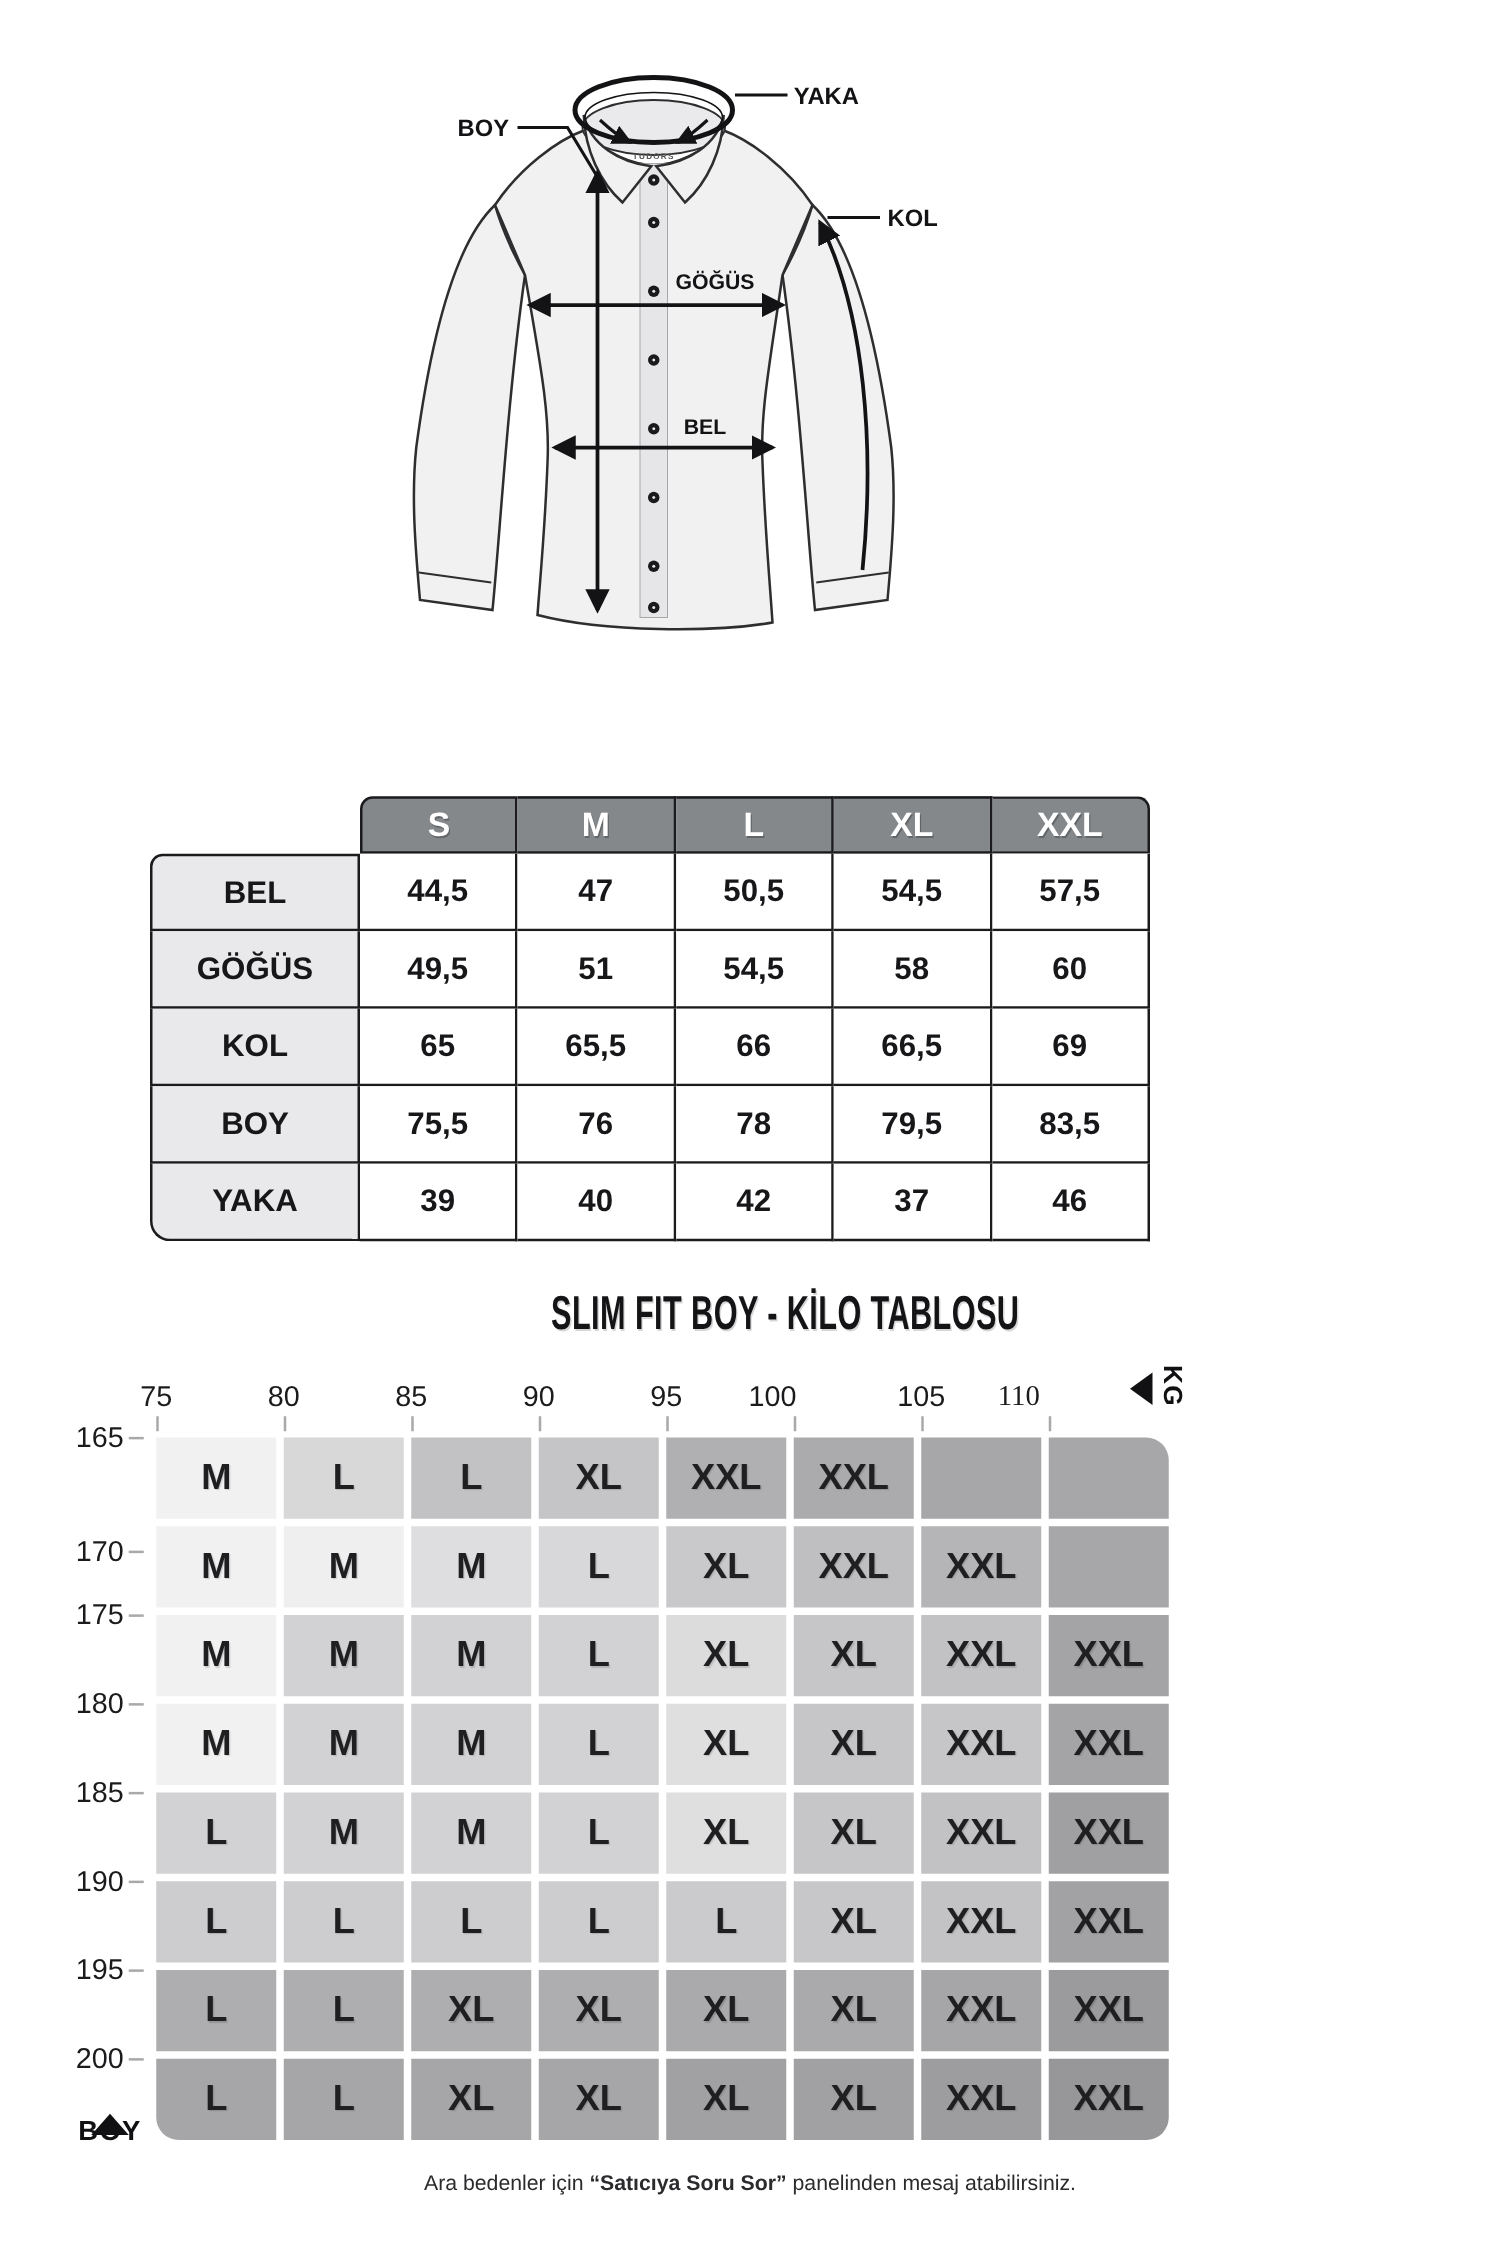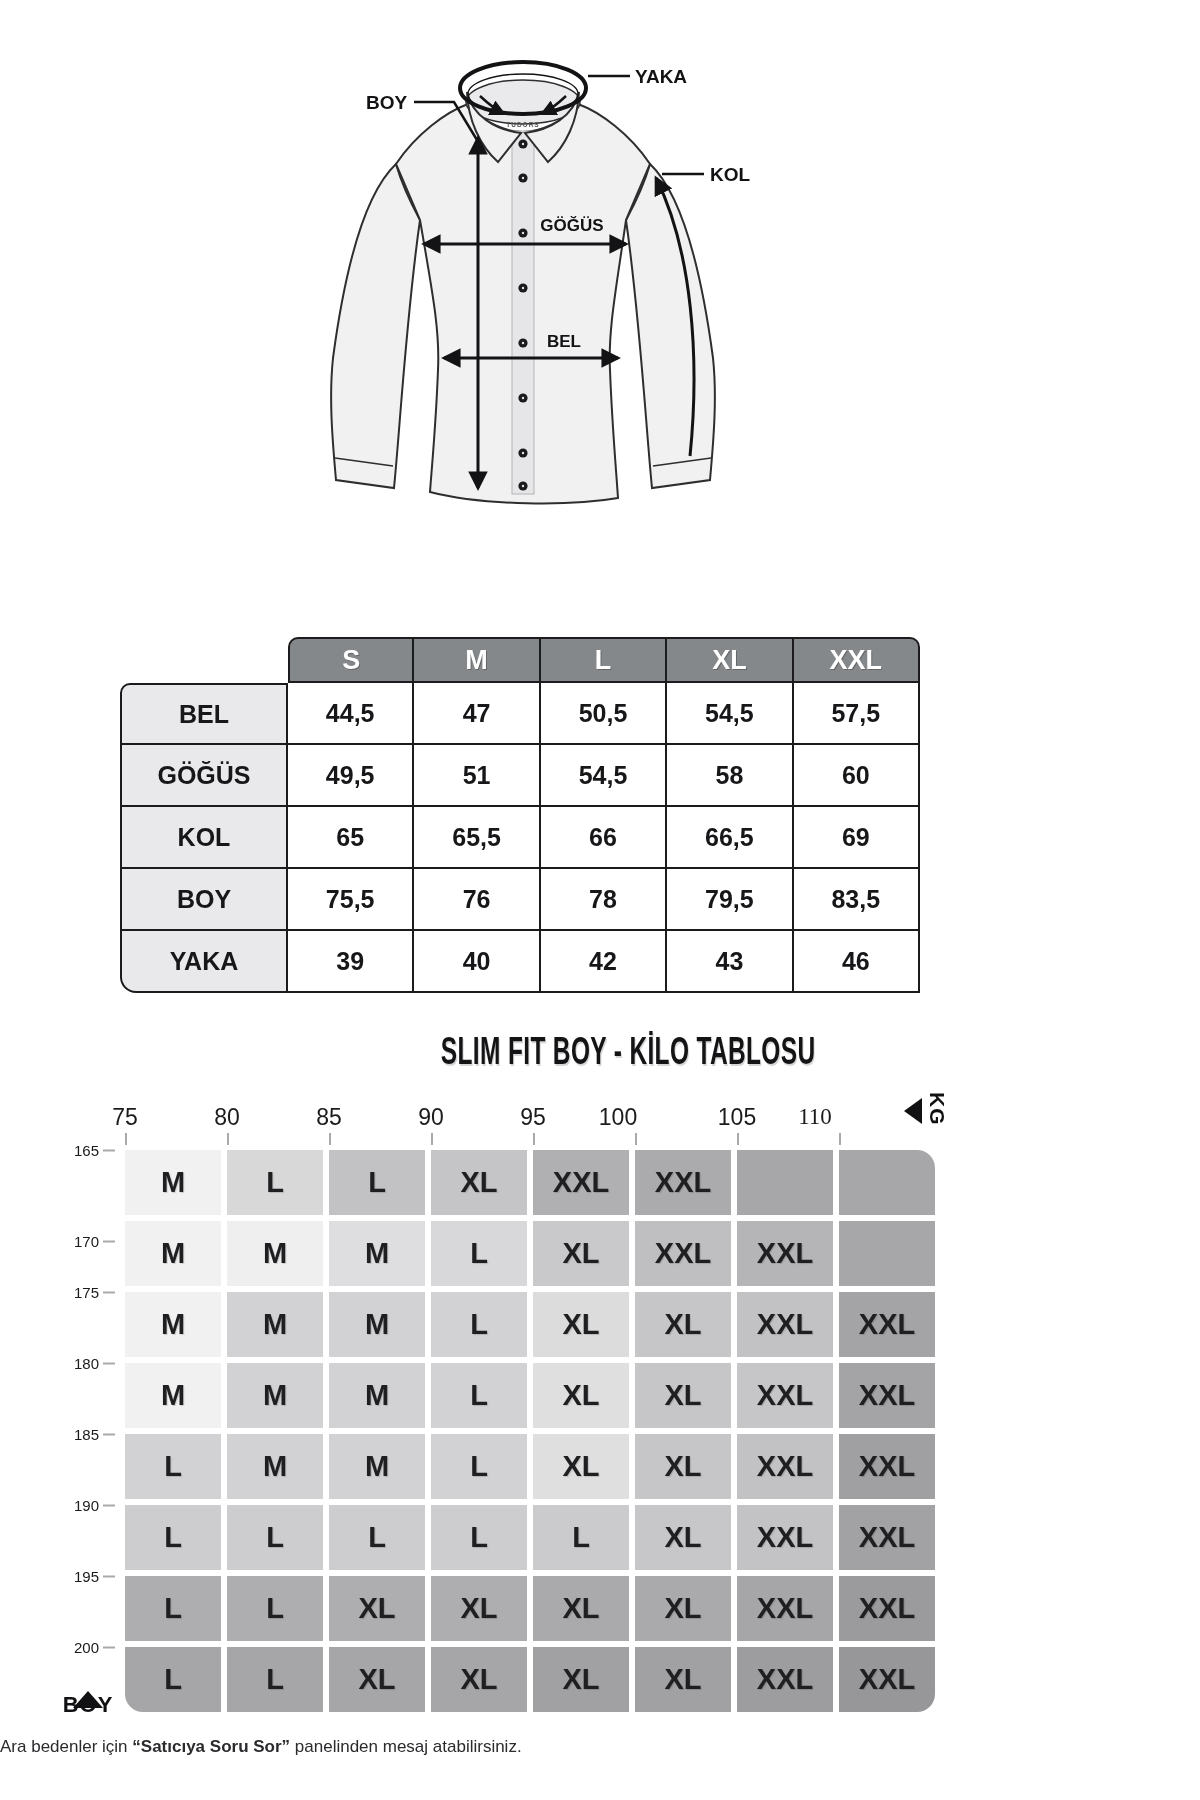--- a/index.html
+++ b/index.html
@@ -31,32 +31,32 @@
   .kilo-wrap{position:absolute;left:125px;top:1150px;width:810px;height:562px;}
   .wgrid{position:absolute;inset:0;display:grid;grid-template-columns:repeat(8,1fr);
          grid-template-rows:repeat(8,1fr);gap:6px;}
   .wcell{display:flex;align-items:center;justify-content:center;font-weight:bold;
          font-size:29px;color:#1f1f22;text-shadow:1px 1px 1px rgba(0,0,0,.15);}
   .rtr{border-top-right-radius:18px}.rbl{border-bottom-left-radius:18px}.rbr{border-bottom-right-radius:18px}
   .kg-num{position:absolute;top:-46px;transform:translateX(-50%);font-size:23px;font-weight:500;color:#1b1b1d;}
   .kg-tick{position:absolute;top:-17px;width:2px;height:12px;background:#a9a9ab;}
   .boy-entry{position:absolute;left:-70px;width:60px;display:flex;align-items:center;
              justify-content:flex-end;gap:4px;transform:translateY(-50%);}
-  .boy-num{font-size:15px;font-weight:500;color:#1b1b1d;}
+  .boy-num{font-size:23px;font-weight:500;color:#1b1b1d;}
   .boy-dash{width:12px;height:2px;background:#a9a9ab;}
   .kg-flag{position:absolute;top:-58px;right:-14px;display:flex;align-items:flex-start;gap:3px;}
   .tri-left{width:0;height:0;border-top:13px solid transparent;border-bottom:13px solid transparent;
             border-right:18px solid #111113;margin-top:6px;}
   .kg-text{writing-mode:vertical-rl;font-size:21px;font-weight:bold;letter-spacing:1px;color:#111113;}
   .boy-flag{position:absolute;left:-66px;bottom:-6px;width:58px;text-align:center;}
   .tri-up{width:0;height:0;border-left:15px solid transparent;border-right:15px solid transparent;
           border-bottom:17px solid #111113;margin:0 auto 2px auto;}
   .boy-text{font-size:22px;font-weight:bold;letter-spacing:1px;color:#111113;}
   
-  .footnote{position:absolute;left:0;top:1720px;width:1200px;text-align:left;
+  .footnote{position:absolute;left:0;top:1720px;width:1200px;text-align:center;
             font-size:17px;color:#2b2b2e;}
   .footnote b{font-weight:bold;}
   
   .shirt-box{position:absolute;left:300px;top:28px;width:480px;height:520px;}
   .shirt-box svg{display:block;width:100%;height:100%;}
   .mlabel{font-family:"Liberation Sans",sans-serif;font-weight:bold;fill:#131315;}
 </style>
 </head>
 <body>
 
@@ -158,21 +158,21 @@
       <div class="sz-cell c-label">BOY</div>
       <div class="sz-cell c-val">75,5</div>
       <div class="sz-cell c-val">76</div>
       <div class="sz-cell c-val">78</div>
       <div class="sz-cell c-val">79,5</div>
       <div class="sz-cell c-val">83,5</div>
       <div class="sz-cell c-label c-label-last">YAKA</div>
       <div class="sz-cell c-val">39</div>
       <div class="sz-cell c-val">40</div>
       <div class="sz-cell c-val">42</div>
-      <div class="sz-cell c-val">43</div>
+      <div class="sz-cell c-val">37</div>
       <div class="sz-cell c-val">46</div>
     </div>
 
   <div class="title-row" style="top:1032px;margin-left:28px;">
     <span class="big-title">SLIM FIT BOY - KİLO TABLOSU</span>
   </div>
 
   <div class="kilo-wrap">
     <div class="kg-flag">
       <span class="tri-left"></span>

